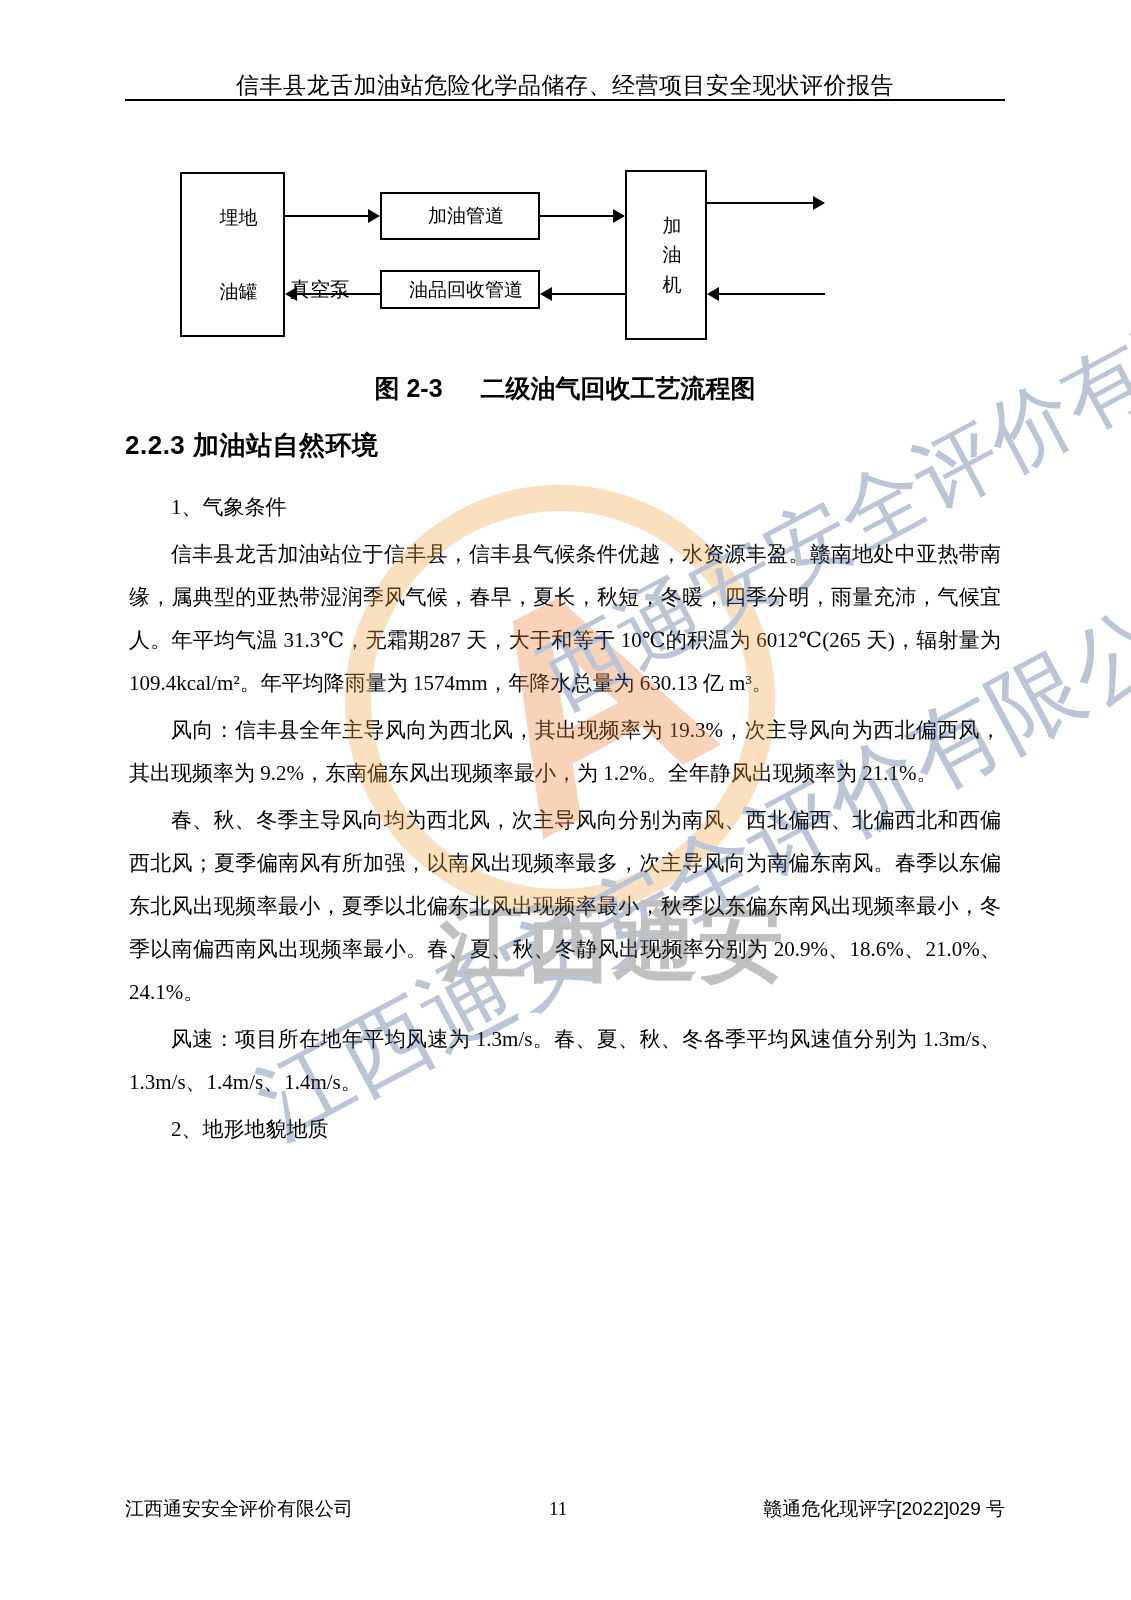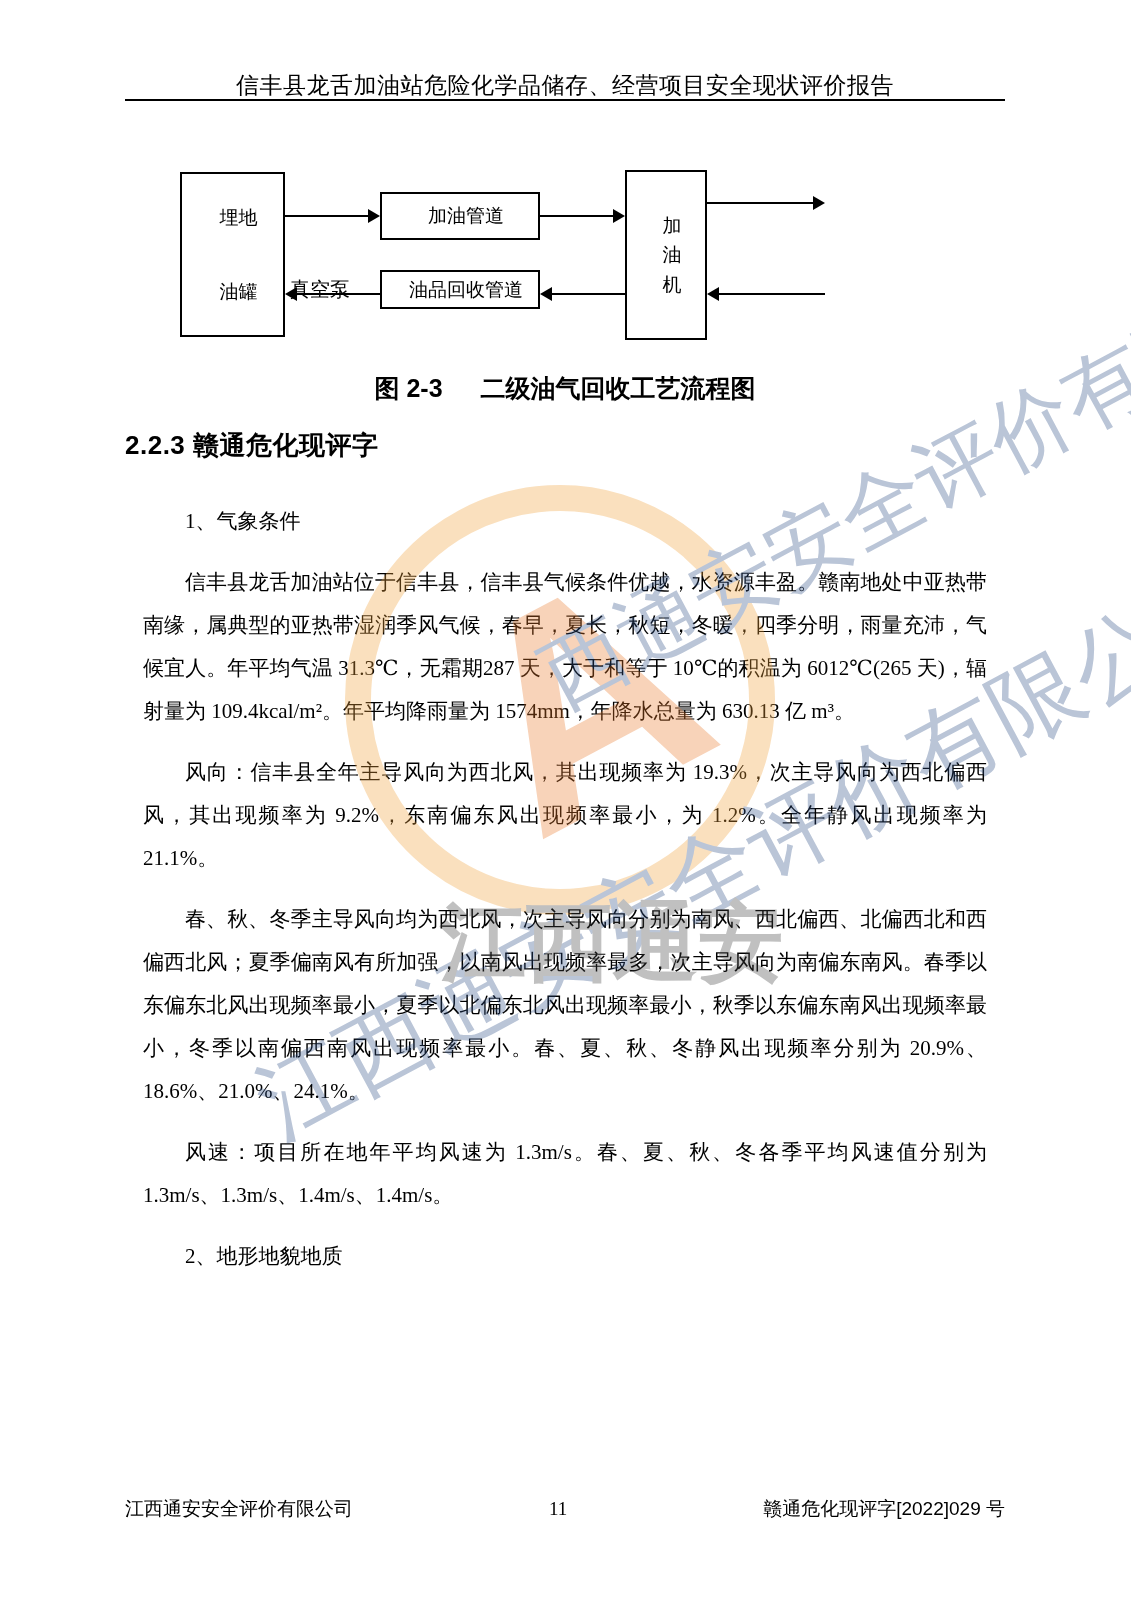--- a/index.html
+++ b/index.html
@@ -115,21 +115,21 @@
     position: absolute;
     left: 125px;
     top: 482px;
     width: 880px;
     font-size: 21px;
     line-height: 43px;
     text-align: justify;
     text-justify: inter-ideograph;
   }
   .body p {
-    margin: 18px;
+    margin: 4px;
     text-indent: 2em;
   }
 
   
   .footer {
     position: absolute;
     left: 125px;
     top: 1496px;
     width: 880px;
     font-size: 19px;
@@ -261,21 +261,21 @@
     <div class="line h-line" style="left:172px; top:133px; width:83px;"></div>
     <div class="arrow-l" style="left:160px; top:127px;"></div>
   </div>
 
   <div class="fig-caption">
     <span>图 2-3</span>
     <span class="gap"></span>
     <span>二级油气回收工艺流程图</span>
   </div>
 
-  <div class="section-heading">2.2.3 赣通危化现评字</div>
+  <div class="section-heading">2.2.3 加油站自然环境</div>
 
   <div class="body">
     <p>1、气象条件</p>
     <p>信丰县龙舌加油站位于信丰县，信丰县气候条件优越，水资源丰盈。赣南地处中亚热带南缘，属典型的亚热带湿润季风气候，春早，夏长，秋短，冬暖，四季分明，雨量充沛，气候宜人。年平均气温 31.3℃，无霜期287 天，大于和等于 10℃的积温为 6012℃(265 天)，辐射量为 109.4kcal/m²。年平均降雨量为 1574mm，年降水总量为 630.13 亿 m³。</p>
     <p>风向：信丰县全年主导风向为西北风，其出现频率为 19.3%，次主导风向为西北偏西风，其出现频率为 9.2%，东南偏东风出现频率最小，为 1.2%。全年静风出现频率为 21.1%。</p>
     <p>春、秋、冬季主导风向均为西北风，次主导风向分别为南风、西北偏西、北偏西北和西偏西北风；夏季偏南风有所加强，以南风出现频率最多，次主导风向为南偏东南风。春季以东偏东北风出现频率最小，夏季以北偏东北风出现频率最小，秋季以东偏东南风出现频率最小，冬季以南偏西南风出现频率最小。春、夏、秋、冬静风出现频率分别为 20.9%、18.6%、21.0%、24.1%。</p>
     <p>风速：项目所在地年平均风速为 1.3m/s。春、夏、秋、冬各季平均风速值分别为 1.3m/s、1.3m/s、1.4m/s、1.4m/s。</p>
     <p>2、地形地貌地质</p>
   </div>
 

